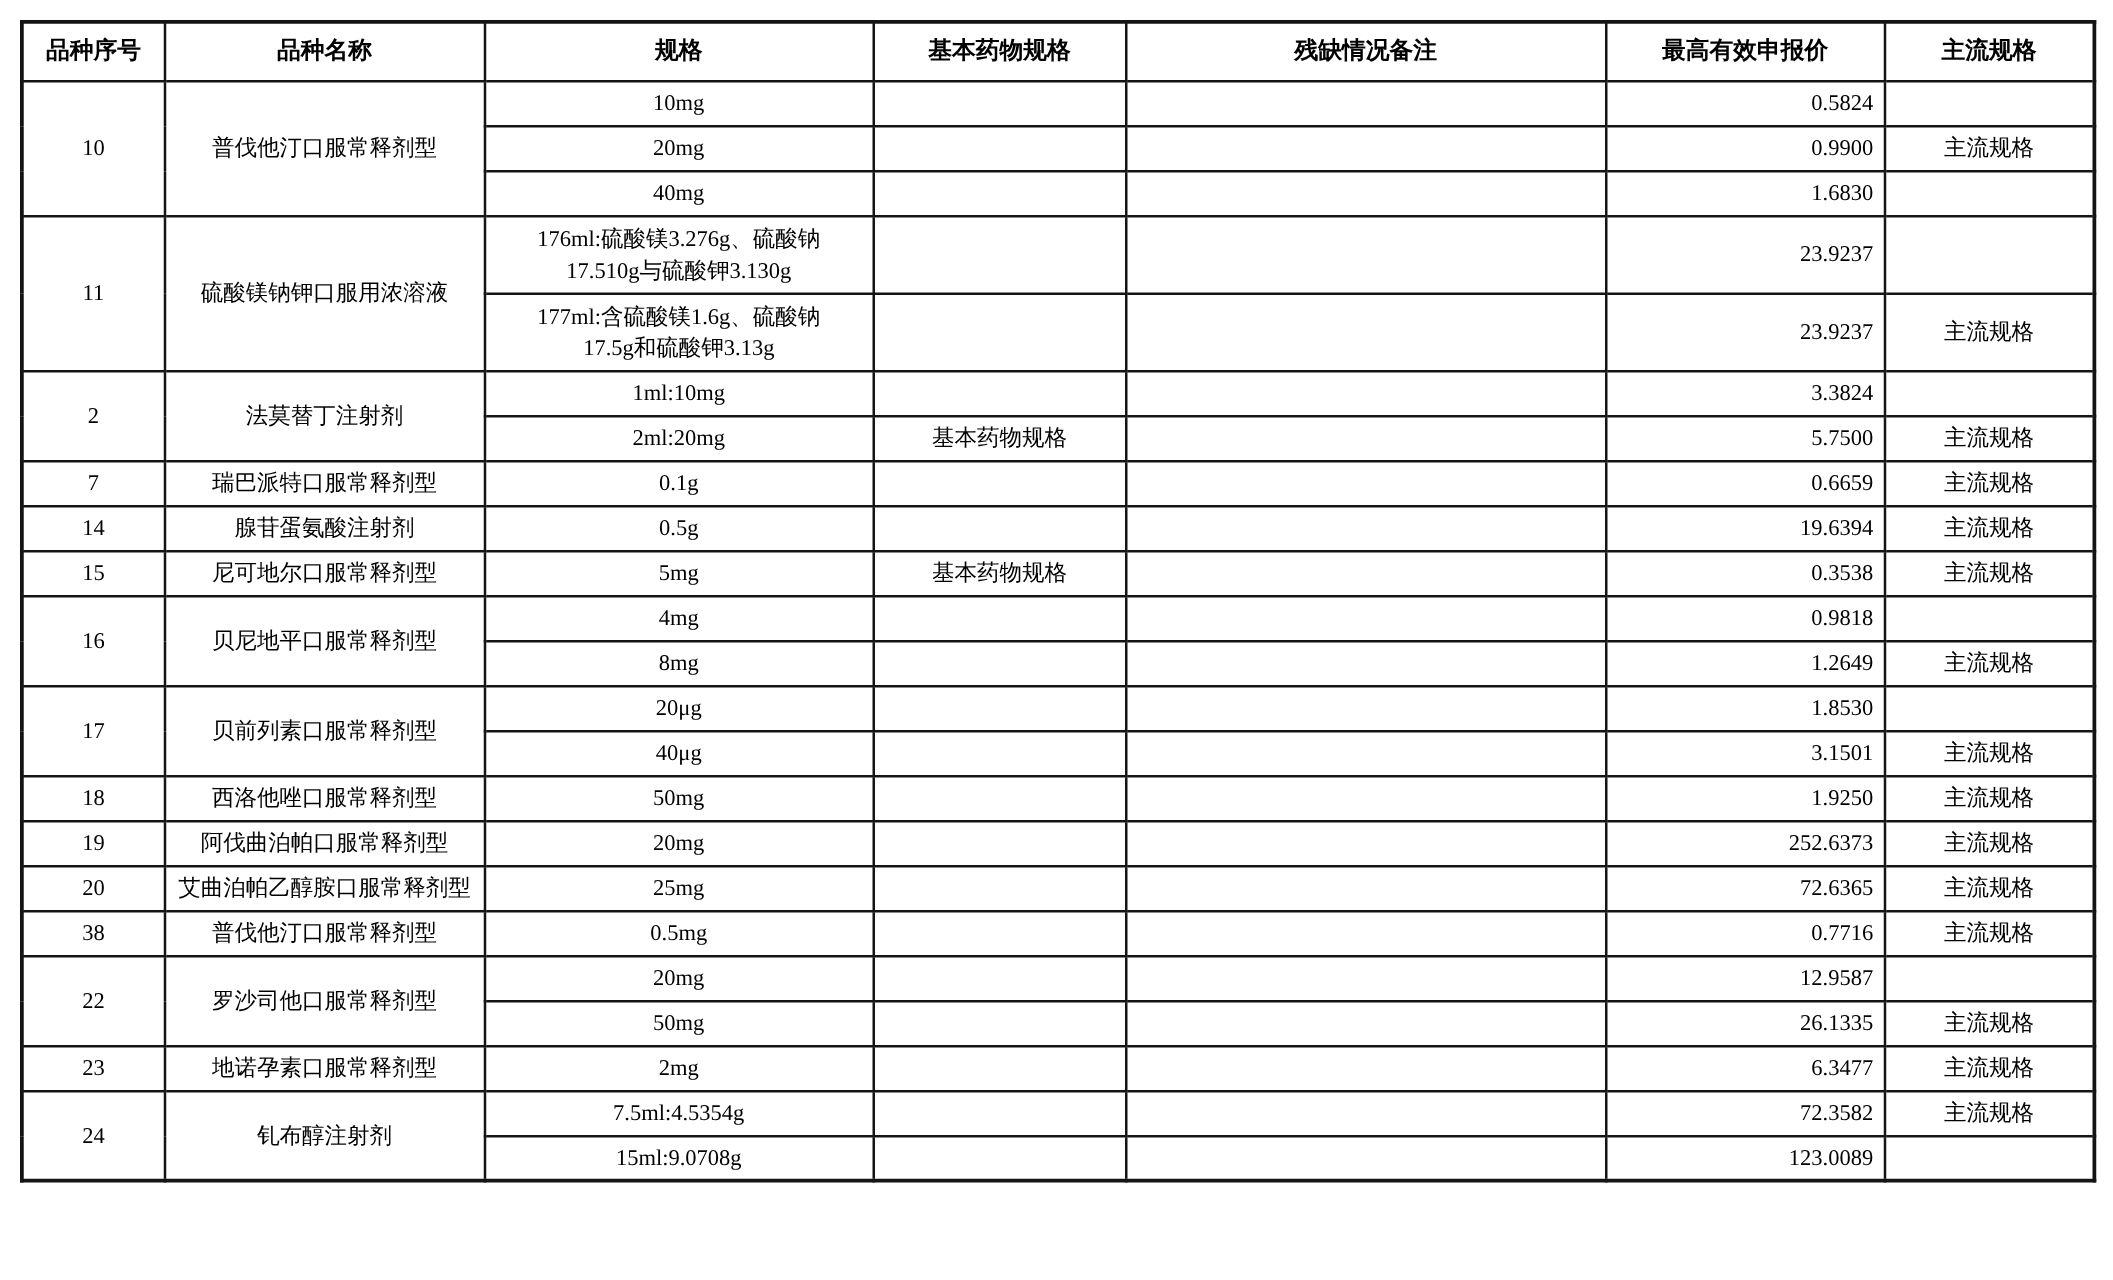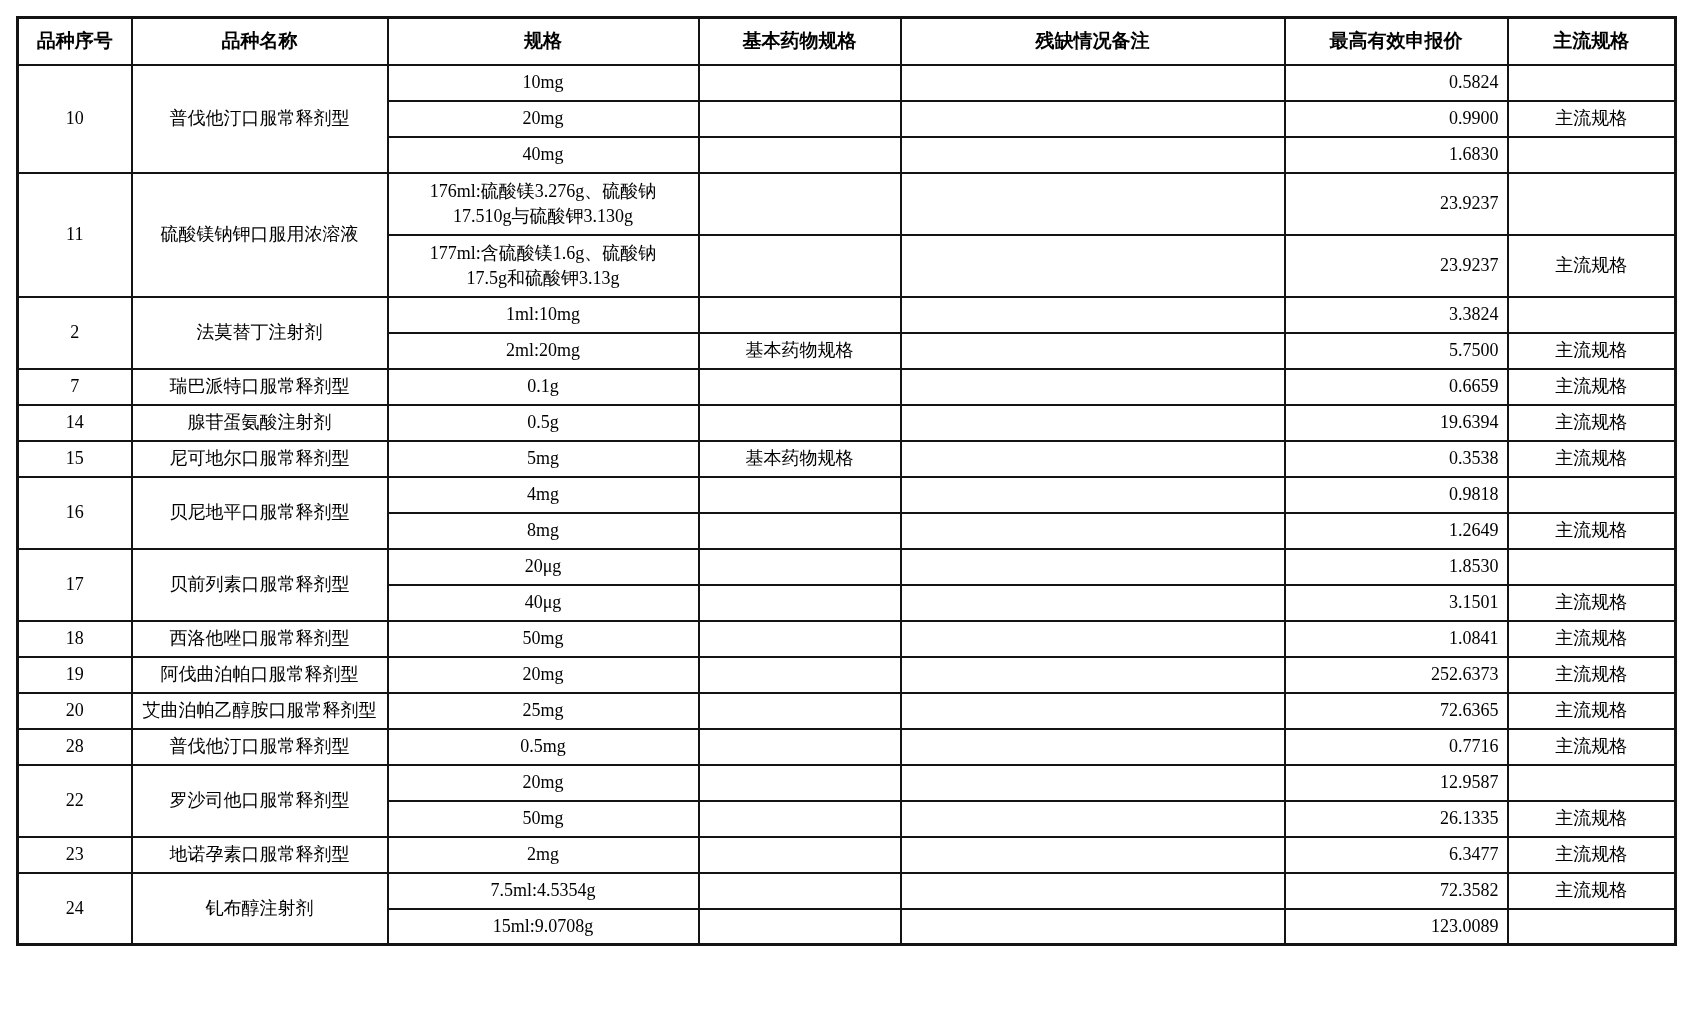--- a/index.html
+++ b/index.html
@@ -193,21 +193,21 @@
           <td class="remark"></td>
           <td class="price">3.1501</td>
           <td class="mainstream">主流规格</td>
         </tr>
         <tr>
           <td class="seq">18</td>
           <td class="name">西洛他唑口服常释剂型</td>
           <td class="spec">50mg</td>
           <td class="basic"></td>
           <td class="remark"></td>
-          <td class="price">1.0841</td>
+          <td class="price">1.9250</td>
           <td class="mainstream">主流规格</td>
         </tr>
         <tr>
           <td class="seq">19</td>
           <td class="name">阿伐曲泊帕口服常释剂型</td>
           <td class="spec">20mg</td>
           <td class="basic"></td>
           <td class="remark"></td>
           <td class="price">252.6373</td>
           <td class="mainstream">主流规格</td>
@@ -215,21 +215,21 @@
         <tr>
           <td class="seq">20</td>
           <td class="name">艾曲泊帕乙醇胺口服常释剂型</td>
           <td class="spec">25mg</td>
           <td class="basic"></td>
           <td class="remark"></td>
           <td class="price">72.6365</td>
           <td class="mainstream">主流规格</td>
         </tr>
         <tr>
-          <td class="seq">28</td>
+          <td class="seq">38</td>
           <td class="name">普伐他汀口服常释剂型</td>
           <td class="spec">0.5mg</td>
           <td class="basic"></td>
           <td class="remark"></td>
           <td class="price">0.7716</td>
           <td class="mainstream">主流规格</td>
         </tr>
         <tr>
           <td class="seq" rowspan="2">22</td>
           <td class="name" rowspan="2">罗沙司他口服常释剂型</td>

